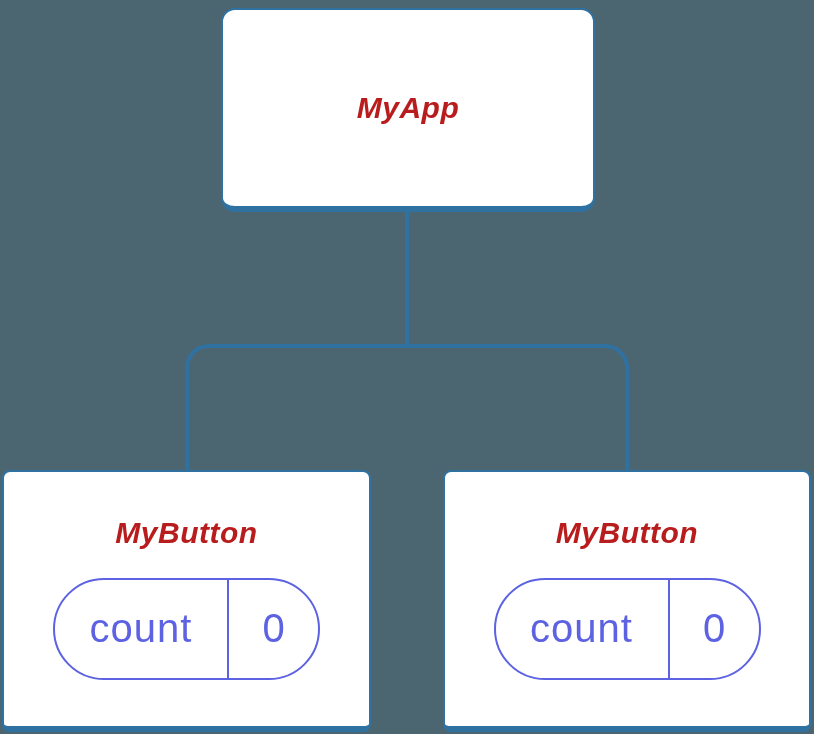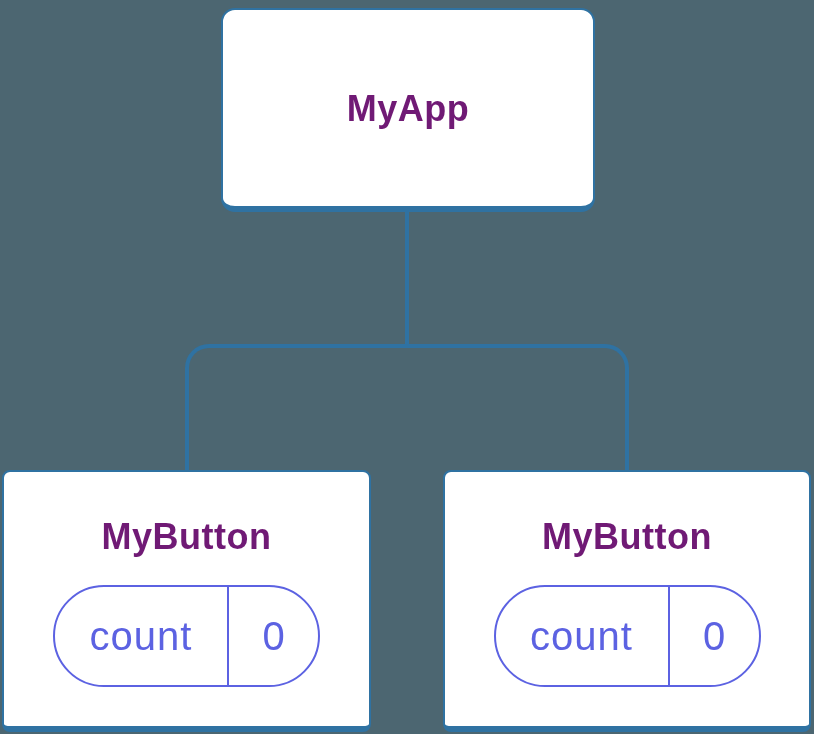--- a/index.html
+++ b/index.html
@@ -39,26 +39,27 @@
     height: 262px;
     display: flex;
     flex-direction: column;
     align-items: center;
     padding-top: 42px;
     border-radius: 8px;
   }
   .node-child-left  { left: 2px; }
   .node-child-right { left: 443px; width: 368px; }
   .node-title {
-    color: #701a75;
-    font-size: 36px;
+    color: #b91c1c;
+    font-size: 30px;
     font-weight: 700;
     letter-spacing: 0.5px;
     line-height: 1.25;
     white-space: nowrap;
+    font-style: italic;
   }
   .connector-stem {
     position: absolute;
     left: 405px;
     top: 212px;
     width: 4px;
     height: 136px;
     background: #2f72a2;
   }
   .connector-bracket {

